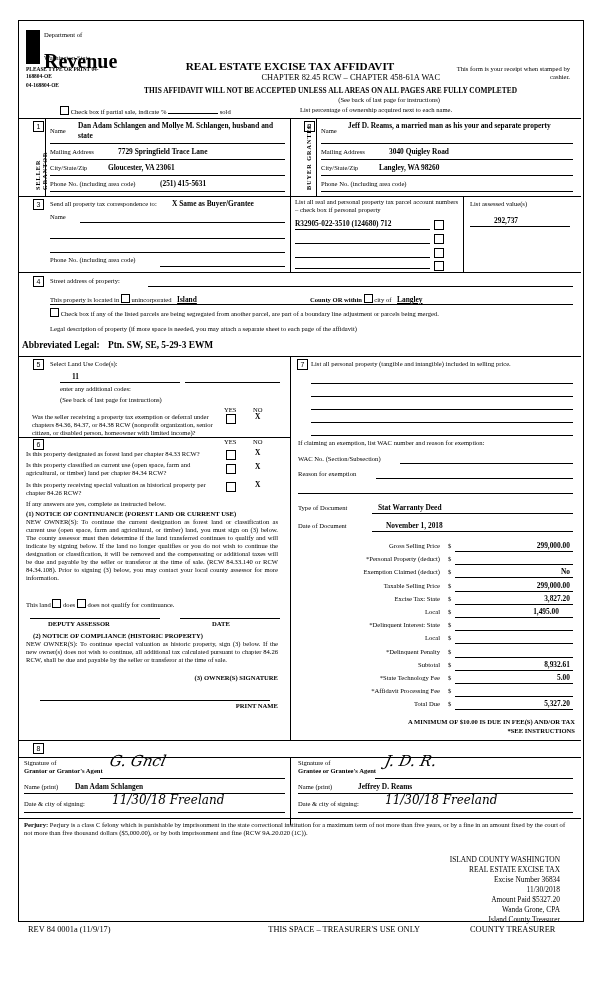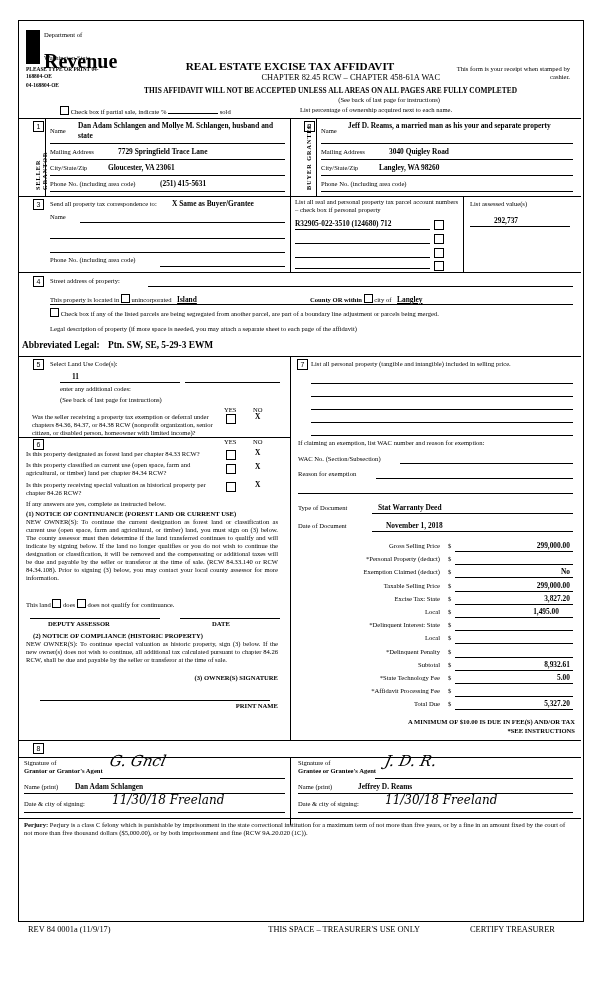--- a/index.html
+++ b/index.html
@@ -313,18 +313,27 @@
   <div class="abs hand" style="left:385px;top:793px;font-size:12px;">11/30/18  Freeland</div>
   <div class="line" style="left:298px;top:812px;width:275px;"></div>
 
   <div class="line" style="left:19px;top:818px;width:562px;"></div>
 
   <div class="abs s7" style="left:24px;top:821px;width:548px;line-height:8px;">
     <span class="b">Perjury:</span>
     <span>Perjury is a class C felony which is punishable by imprisonment in the state correctional institution for a maximum term of not more than five years, or by a fine in an amount fixed by the court of not more than five thousand dollars ($5,000.00), or by both imprisonment and fine (RCW 9A.20.020 (1C)).</span>
   </div>
 
+  <div id="treasurer-lines" class="abs c s8" style="left:330px;top:855px;width:230px;line-height:10px;">
+      <div>ISLAND COUNTY WASHINGTON</div>
+      <div>REAL ESTATE EXCISE TAX</div>
+      <div>Excise Number 36834</div>
+      <div>11/30/2018</div>
+      <div>Amount Paid $5327.20</div>
+      <div>Wanda Grone, CPA</div>
+      <div>Island County Treasurer</div>
+    </div>
 
   <div class="abs s9" style="left:28px;top:925px;">REV 84 0001a (11/9/17)</div>
   <div class="abs s9 c" style="left:170px;top:925px;width:250px;">THIS SPACE – TREASURER'S USE ONLY</div>
-  <div class="abs s9" style="left:470px;top:925px;">CERTIFY TREASURER</div>
+  <div class="abs s9" style="left:470px;top:925px;">COUNTY TREASURER</div>
 
 </div>
 
 </body></html>

